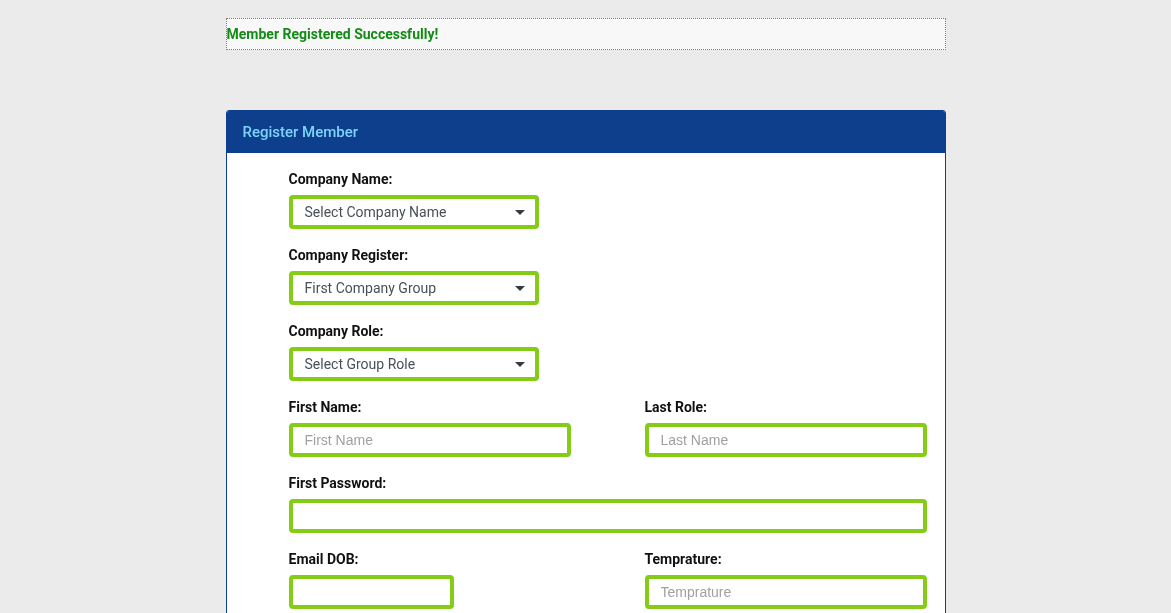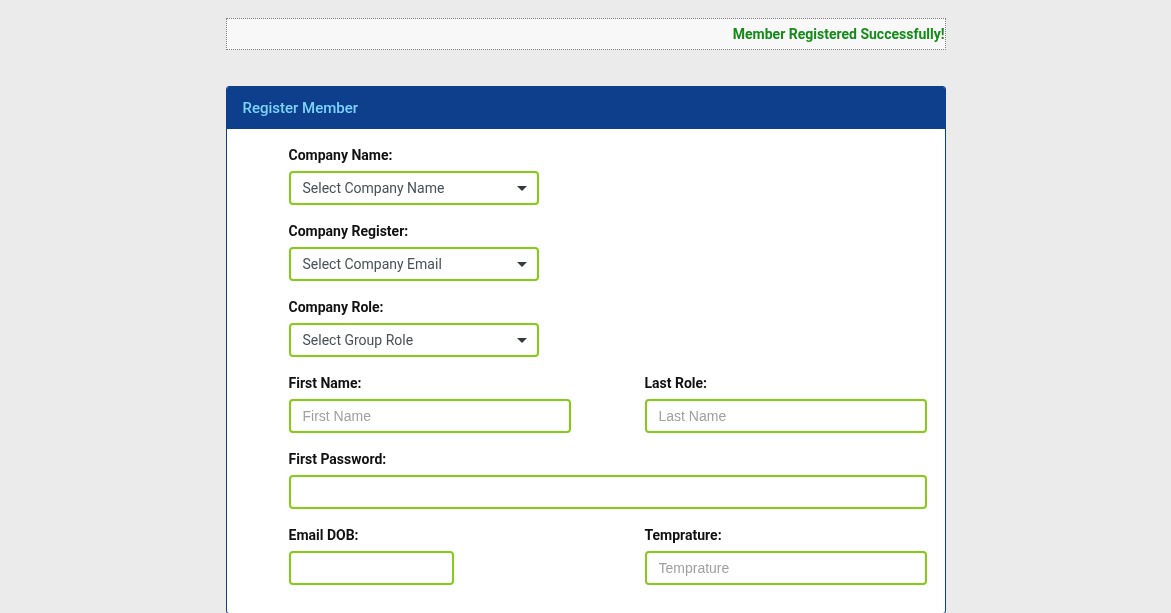--- a/index.html
+++ b/index.html
@@ -11,25 +11,25 @@
     }
     .container {
       width: 720px;
       margin: 0 auto;
       padding-top: 18px;
     }
     .alert-success {
       border: 1px dotted #808080;
       background: #f8f8f8;
       color: #128c16;
-      text-align: right;
+      text-align: left;
       padding: 7px 0;
       font-weight: 700;
       font-size: 14px;
-      margin-bottom: 36px;
+      margin-bottom: 60px;
     }
     .card {
       background: #fff;
       border: 1px solid #0d3f8c;
       border-radius: 3px;
       overflow: hidden;
     }
     .card-header {
       background: #0d3f8c;
       color: #7dd3fc;
@@ -49,21 +49,21 @@
     label {
       display: block;
       font-weight: 700;
       font-size: 14px;
       margin-bottom: 8px;
       color: #111;
     }
     .form-control, .select-wrap {
       width: 100%;
       height: 34px;
-      border: 2px solid #84cc16;
+      border: 4px solid #84cc16;
       border-radius: 4px;
       background: #fff;
       font-size: 14px;
       padding: 6px 12px;
       color: #495057;
     }
     .form-control::placeholder { color: #a0a0a0; }
     .select-wrap {
       width: 250px;
       display: flex;
@@ -99,21 +99,21 @@
         <label>Company Name:</label>
         <div class="select-wrap">
           <span>Select Company Name</span>
           <span class="select-caret"></span>
         </div>
       </div>
 
       <div class="form-group">
         <label>Company Register:</label>
         <div class="select-wrap">
-          <span>Select Company Email</span>
+          <span>First Company Group</span>
           <span class="select-caret"></span>
         </div>
       </div>
 
       <div class="form-group">
         <label>Company Role:</label>
         <div class="select-wrap">
           <span>Select Group Role</span>
           <span class="select-caret"></span>
         </div>

